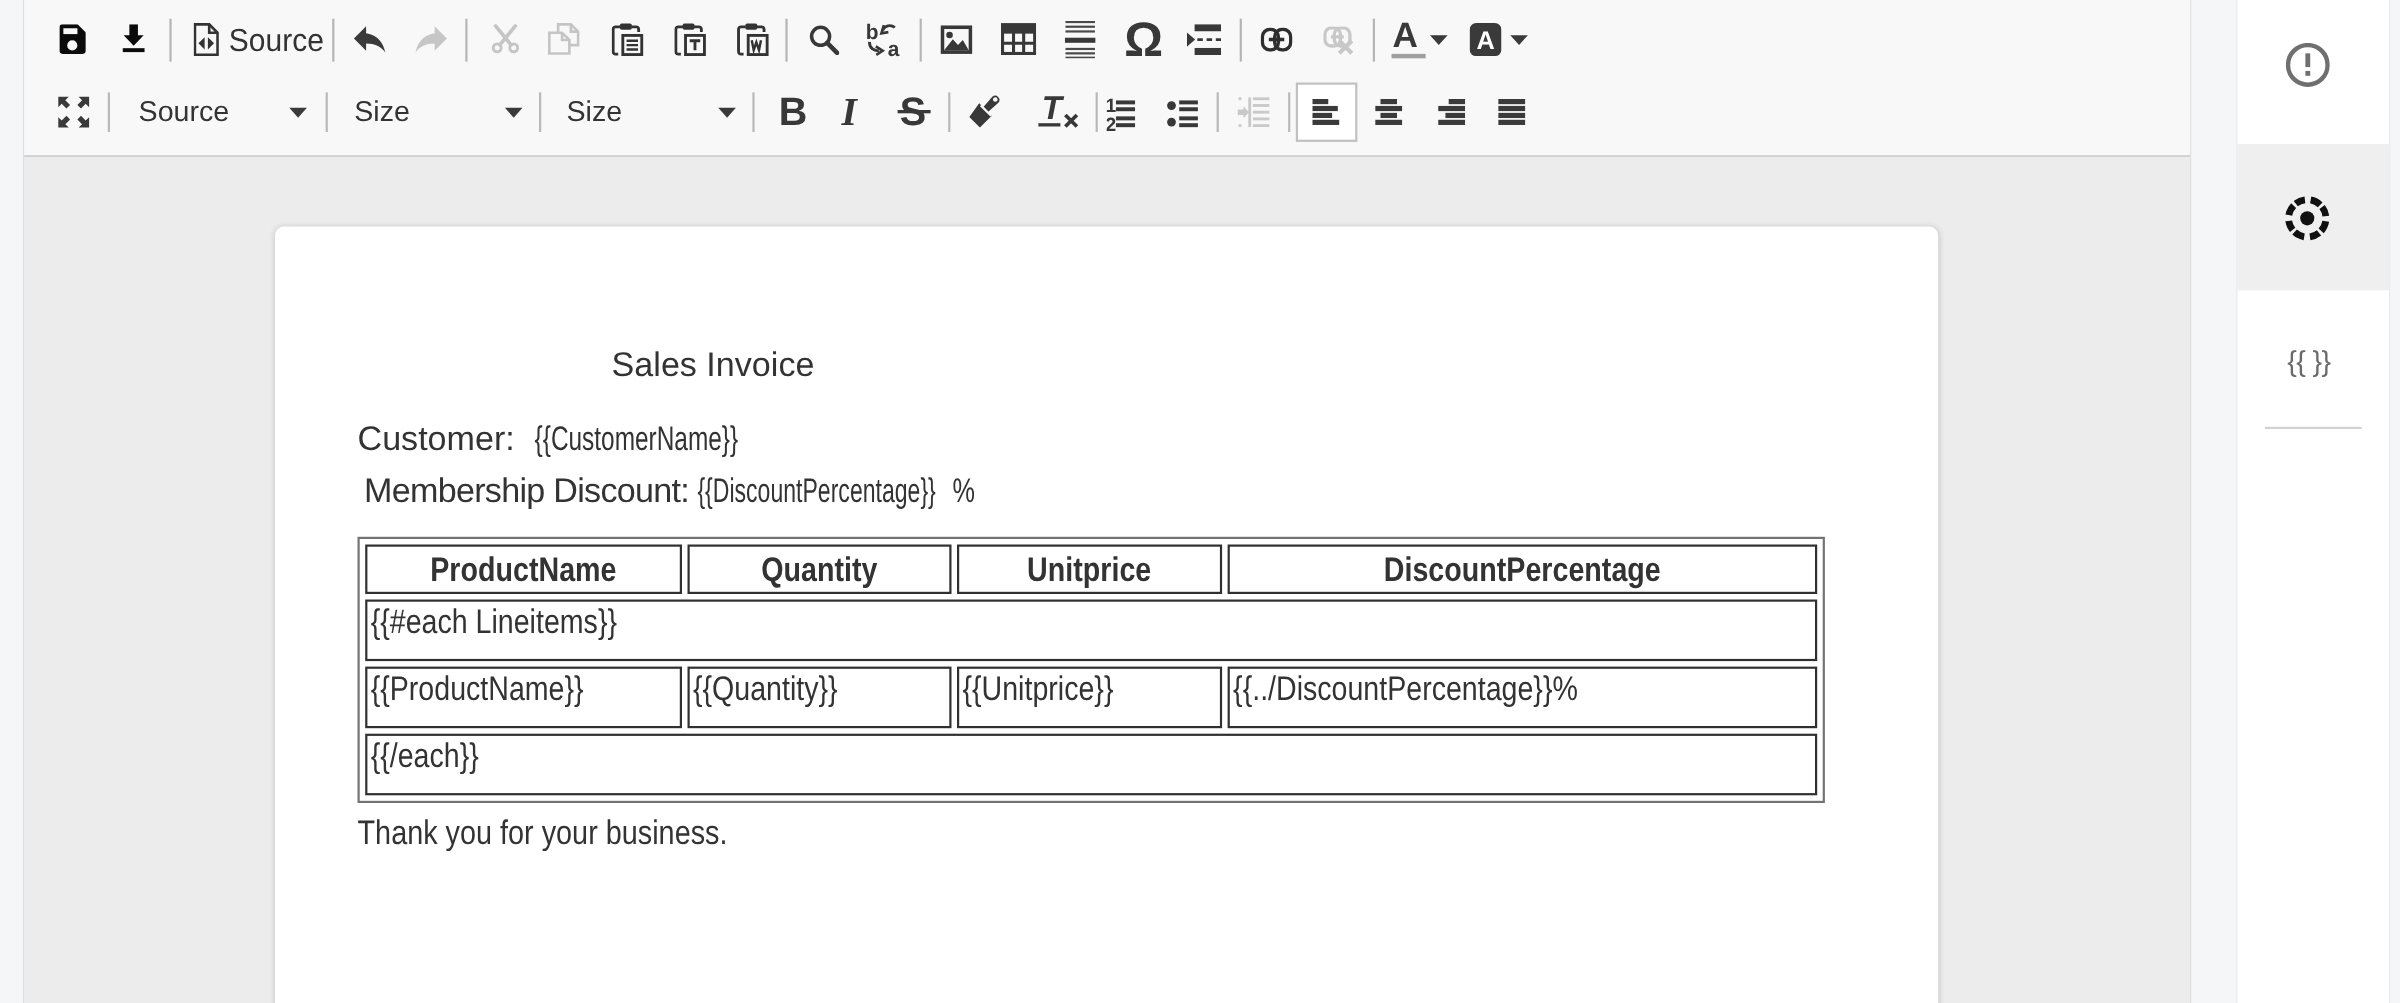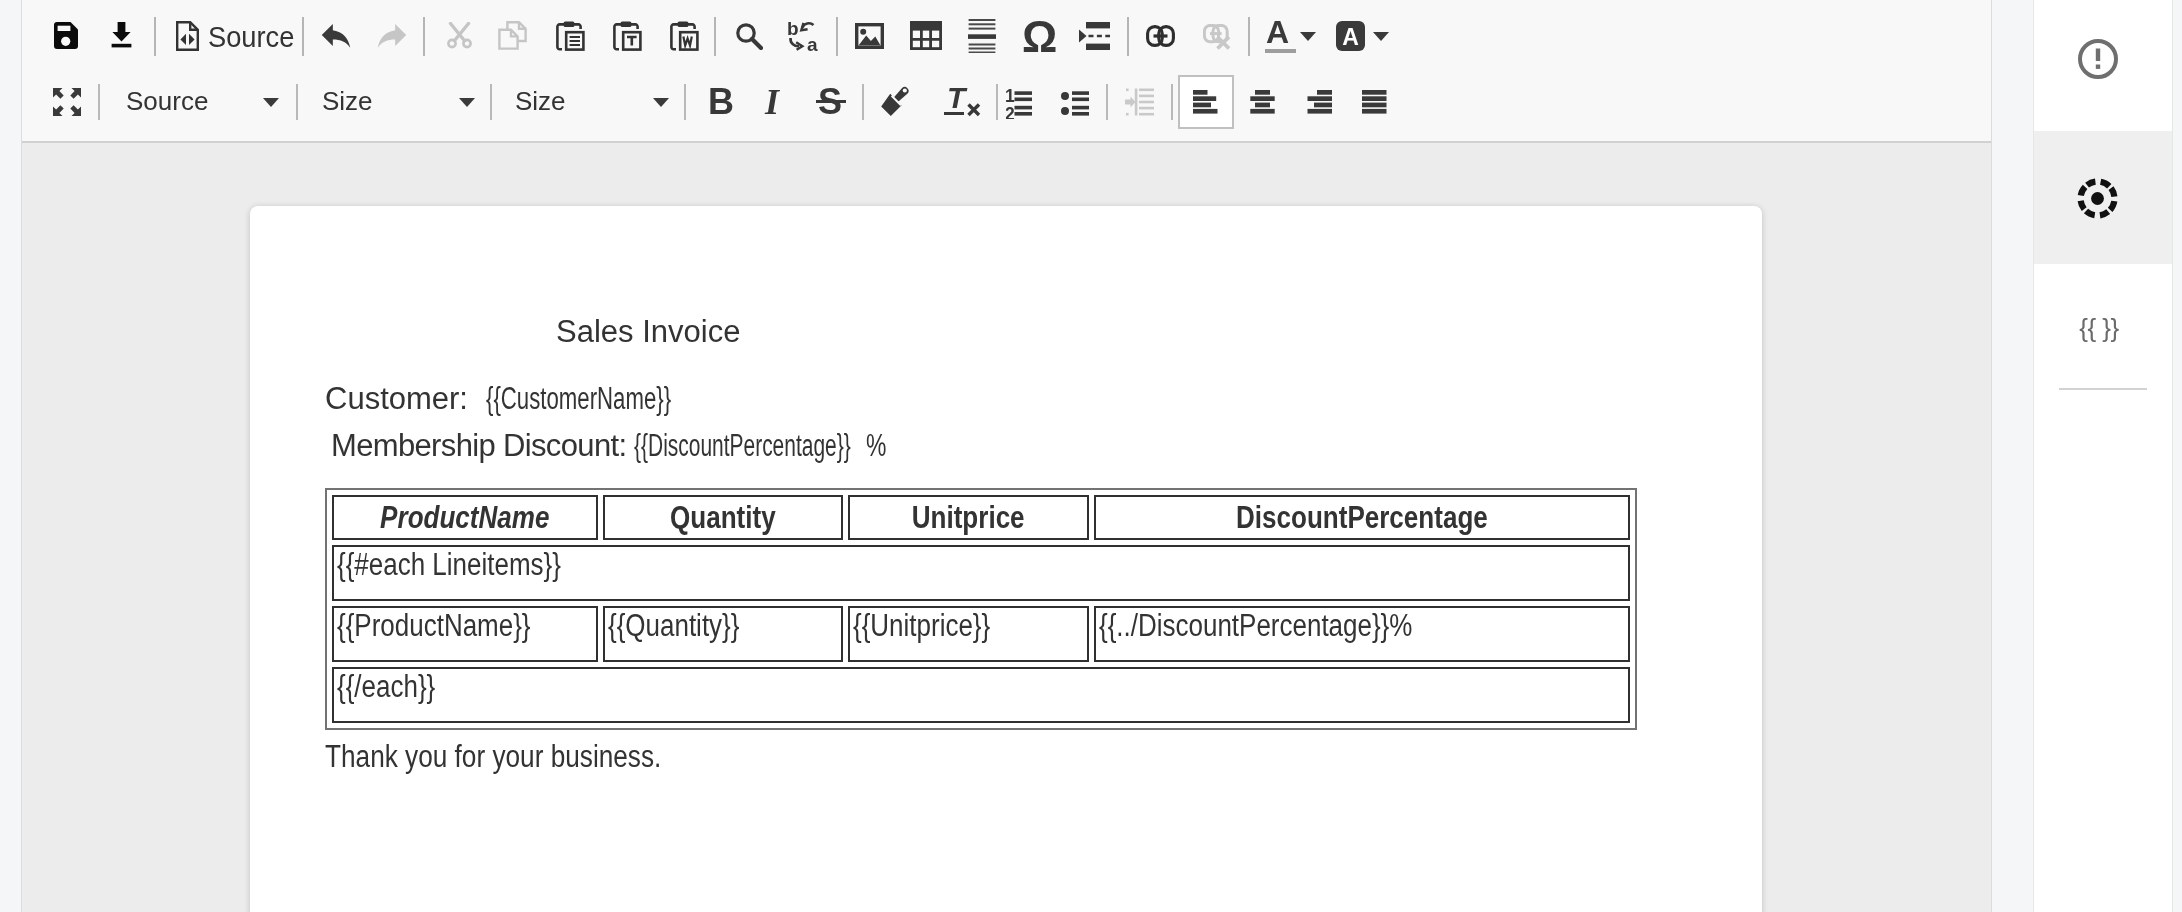--- a/index.html
+++ b/index.html
@@ -50,21 +50,21 @@
   <div id="page"></div>
 
   <div class="doc" style="left:556px;top:314px;text-align:right;">Sales Invoice</div>
   <div class="doc" style="left:325px;top:381px;">Customer: <span class="ph" style="transform:scaleX(0.716);margin-left:9px;">{{CustomerName}}</span></div>
   <div class="doc" style="left:307px;top:428px;margin-left:24px;"><span style="letter-spacing:-0.65px;">Membership Discount: </span><span class="ph" style="transform:scaleX(0.676);margin-right:-117px;">{{DiscountPercentage}}</span><span class="ph" style="transform:scaleX(0.74);margin-left:28px;">%</span></div>
   <div class="doc" style="left:325px;top:739px;"><span class="ph" style="transform:scaleX(0.845);">Thank you for your business.</span></div>
 
   <table id="dtable">
     <tbody>
       <tr>
-      <th style="width:266px;font-style:italic;"><span class="h84">ProductName</span></th>
+      <th style="width:288px;"><span class="h84">ProductName</span></th>
       <th style="width:240px;"><span class="h84">Quantity</span></th>
       <th style="width:241px;margin-left:40px;"><span class="h84">Unitprice</span></th>
       <th style="width:536px;"><span class="h84">DiscountPercentage</span></th>
     </tr>
     <tr>
         <td colspan="4"><span class="c84">{{#each Lineitems}}</span></td>
       </tr>
     <tr>
       <td><span class="c84">{{ProductName}}</span></td>
       <td><span class="c84">{{Quantity}}</span></td>

